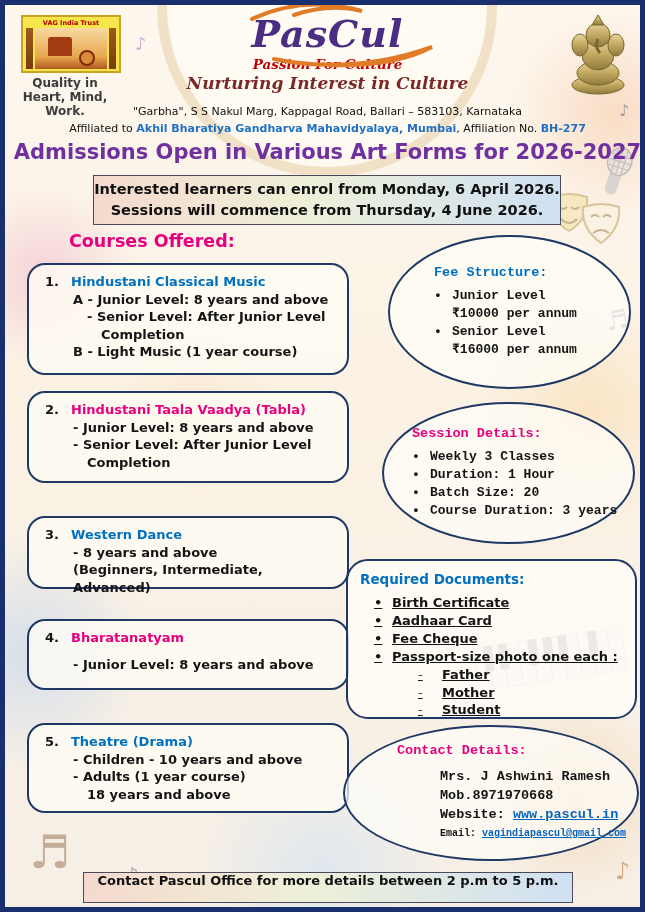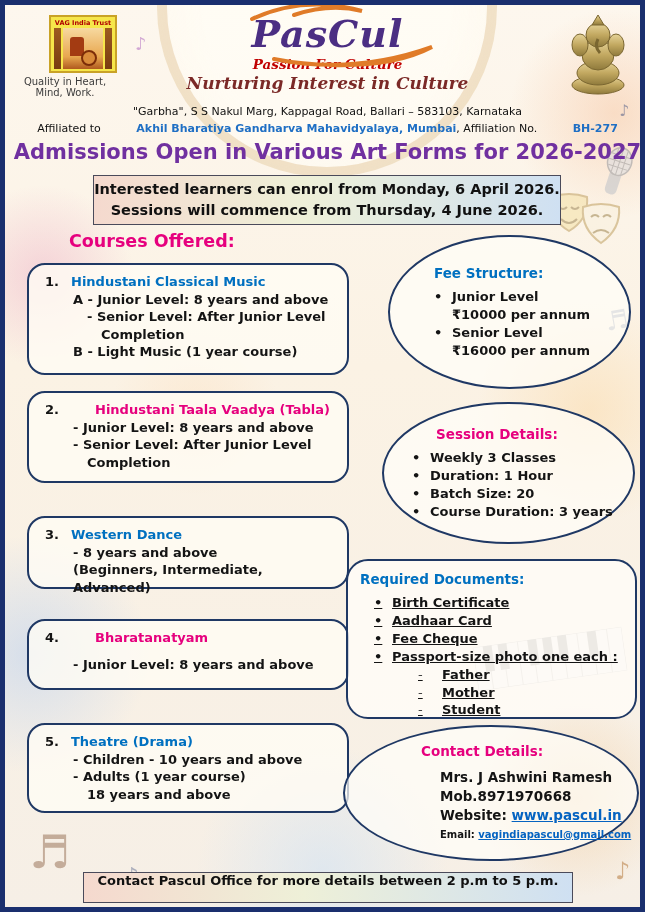--- a/index.html
+++ b/index.html
@@ -20,51 +20,51 @@
   .abs { position:absolute; }
   .deco { position:absolute; pointer-events:none; }
 
   
   .header-ring { position:absolute; left:152px; top:-168px; width:340px; height:340px;
     border-radius:50%; border:10px solid rgba(214,178,120,.35);
     background:radial-gradient(circle, rgba(255,252,244,.9) 55%, rgba(255,248,234,.2) 100%); }
 
   
   .trust-logo { left:16px; top:10px; width:88px; text-align:center; }
-  .trust-frame { width:68px; height:58px; background:#f6e64a; border:2px solid #c9a227;
-    display:flex; flex-direction:column; padding:2px 3px;margin-left:28px; }
+  .trust-frame { width:100px; height:58px; background:#f6e64a; border:2px solid #c9a227;
+    display:flex; flex-direction:column; padding:2px 3px; }
   .trust-title { font-size:6.5px; font-weight:bold; color:#b00000; line-height:8px; }
   .trust-art { flex:1; margin-top:1px; display:flex; }
   .pillar { width:7px; background:linear-gradient(180deg,#9c5a20,#7a3c10); }
   .chariot { flex:1; margin:0 2px; background:linear-gradient(180deg,#f7d9a0,#e8a74f 70%,#b05a1e);
     position:relative; }
   .chariot:before { content:""; position:absolute; left:18%; top:22%; width:34%; height:46%;
     background:#a33b12; border-radius:3px 3px 0 0; }
   .chariot:after { content:""; position:absolute; right:16%; bottom:8%; width:12px; height:12px;
     border:2px solid #7c2d08; border-radius:50%; background:#d98b3a; }
-  .trust-caption { margin-top:3px; font-size:10px; font-weight:normal; color:#3c3c3c; }
+  .trust-caption { margin-top:3px; font-size:12px; font-weight:bold; color:#3c3c3c; }
 
   
   .brand { left:0; top:6px; width:645px; text-align:center; }
   .brand-name-wrap { position:relative; display:inline-block; }
   .brand-swoosh { position:absolute; left:-18px; top:-10px; }
   .brand-name { font-family:"DejaVu Serif", serif; font-style:italic; font-weight:bold;
     font-size:38px; color:#4b2e83; letter-spacing:1px; position:relative; }
   .tagline1 { font-family:"DejaVu Serif", serif; font-style:italic; font-weight:bold;
     font-size:13.5px; color:#c00000; margin-top:0px; }
   .tagline2 { font-family:"DejaVu Serif", serif; font-style:italic; font-weight:bold;
     font-size:17px; color:#7b2927; margin-top:1px; }
 
   
   .ganesha { right:10px; top:6px; }
 
   .address-line { left:0; top:100px; width:645px; text-align:center; font-size:11px;
     color:#111; font-weight:500; }
   .affil-line { left:0; top:117px; width:645px; text-align:center; font-size:11px; color:#111; }
-  .affil-line b.blue { color:#1f6fc4;margin-left:32px; }
+  .affil-line b.blue { color:#1f6fc4; }
 
   .main-title { left:0; top:135px; width:645px; text-align:center;
     font-size:21px; font-weight:bold; color:#7030a0; }
 
   .notice-box { left:88px; top:170px; width:468px; height:50px;
     border:1.5px solid #4a4a5a;
     background:linear-gradient(90deg,#f5d9ce 0%,#eef0d8 45%,#cfe0f2 100%);
     display:flex; flex-direction:column; justify-content:center; text-align:center;
     font-size:14.5px; font-weight:bold; color:#111; line-height:21px; }
 
@@ -73,24 +73,24 @@
   .course-box { left:22px; width:322px; border:2px solid #1f3864; border-radius:18px;
     background:rgba(255,252,245,.78); padding:8px 10px 8px 16px;
     font-size:13px; font-weight:bold; color:#141414; line-height:17.5px; }
   .course-title-row { display:flex; }
   .course-num { width:26px; }
   .course-lines { margin-left:28px; }
   .ind1 { margin-left:14px; }
   .ind2 { margin-left:28px; }
   .mt8 { margin-top:9px; }
   .t-blue { color:#0070c0; }
-  .t-pink { color:#e6007e;margin-left:24px; }
+  .t-pink { color:#e6007e; }
 
   .oval { border:2px solid #1f3864; border-radius:50%;
-    background:rgba(255,253,248,.72); }
+    background:rgba(255,253,248,.72);font-family:Liberation Mono, monospace; }
   .rbox { border:2px solid #1f3864; border-radius:22px;
     background:rgba(255,253,248,.78); }
   .panel-heading { font-size:13.5px; font-weight:bold; margin-bottom:7px; }
   .bullets { font-size:13px; font-weight:bold; color:#141414; line-height:18px; }
   .bullet { display:flex; }
   .bullet:before { content:"•"; width:18px; flex:0 0 18px; }
   .bullet-cont { margin-left:18px; }
   .subdash { display:flex; margin-left:44px; font-size:13px; font-weight:bold; line-height:17.5px; }
   .subdash:before { content:"-"; width:24px; flex:0 0 24px; font-weight:normal; color:#444; }
 

